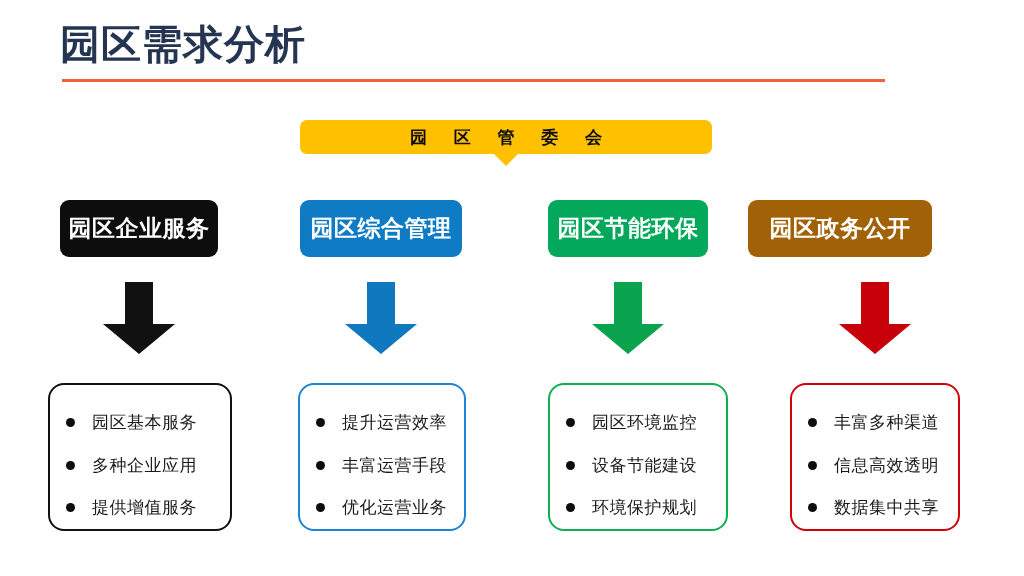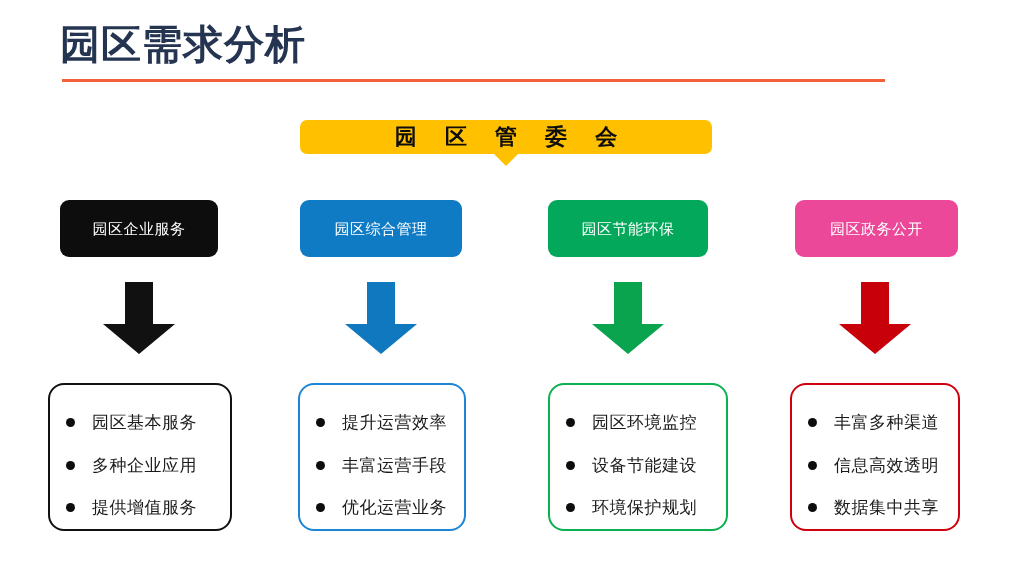--- a/index.html
+++ b/index.html
@@ -51,21 +51,21 @@
     top: 120px;
     width: 412px;
     height: 34px;
     background: #FFC000;
     border-radius: 7px;
     display: flex;
     align-items: center;
     justify-content: center;
   }
   .banner-label {
-    font-size: 22px;
+    font-size: 17px;
     font-weight: bold;
     color: #0d0d0d;
     letter-spacing: 11px;
     text-indent: 11px;
     line-height: 1;
   }
   .banner-tail {
     position: absolute;
     left: 493px;
     top: 153px;
@@ -80,31 +80,31 @@
   .chip {
     position: absolute;
     top: 200px;
     height: 57px;
     border-radius: 9px;
     display: flex;
     align-items: center;
     justify-content: center;
   }
   .chip-label {
-    font-size: 15px;
-    font-weight: normal;
+    font-size: 23px;
+    font-weight: bold;
     color: #ffffff;
     line-height: 1;
     letter-spacing: 0.5px;
     white-space: nowrap;
   }
   .chip.c0 { left: 60px;  width: 158px; background: #0d0d0d; }
   .chip.c1 { left: 300px; width: 162px; background: #0F7BC4; }
   .chip.c2 { left: 548px; width: 160px; background: #04A85A; }
-  .chip.c3 { left: 795px; width: 163px; background: #ec4899; }
+  .chip.c3 { left: 748px; width: 184px; background: #a16207; }
 
   
   .arrow {
     position: absolute;
     top: 282px;
     width: 72px;
     height: 72px;
   }
   .arrow svg { display: block; width: 72px; height: 72px; }
   .arrow.a0 { left: 103px; }

